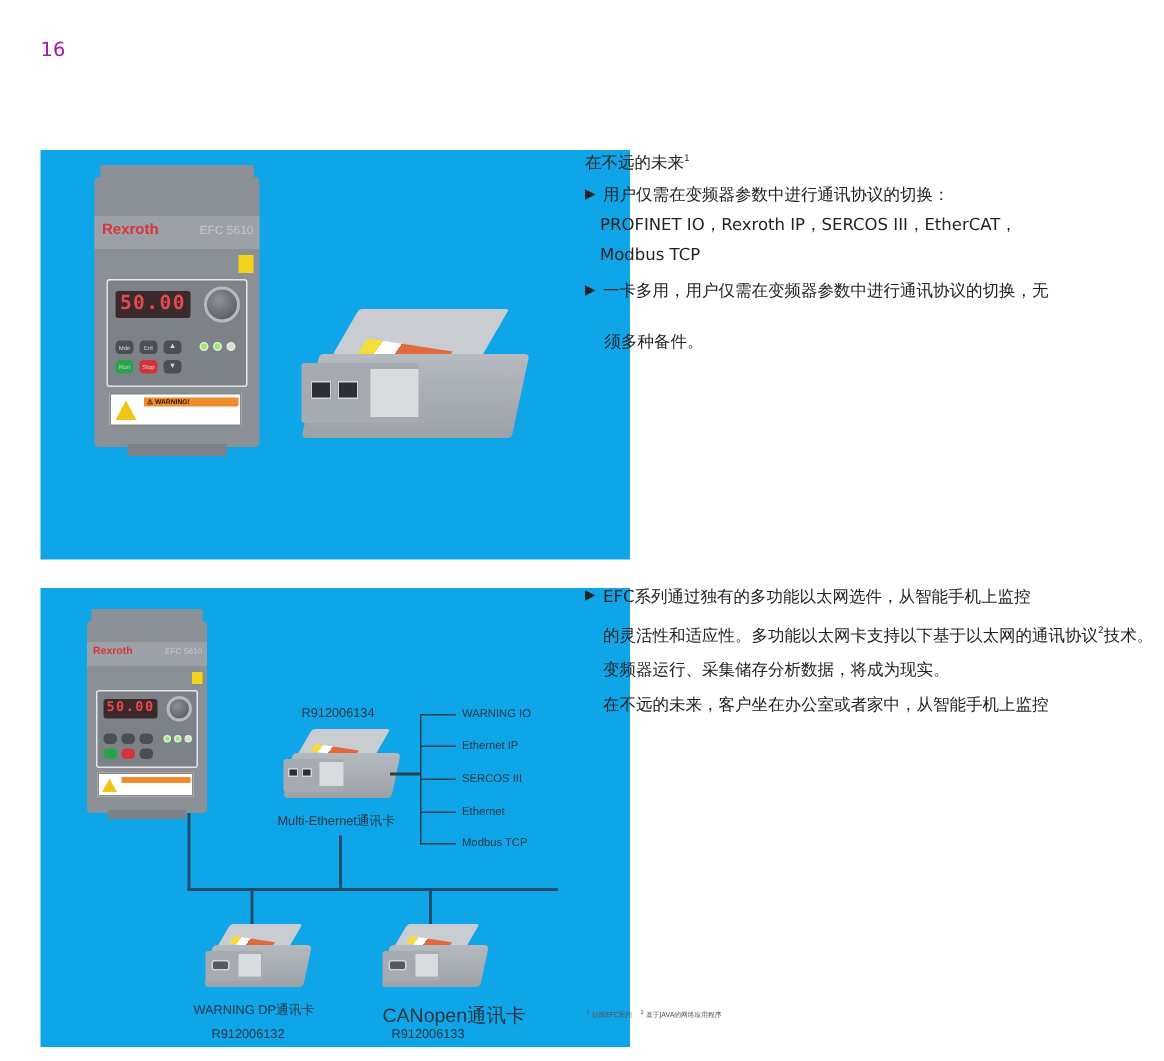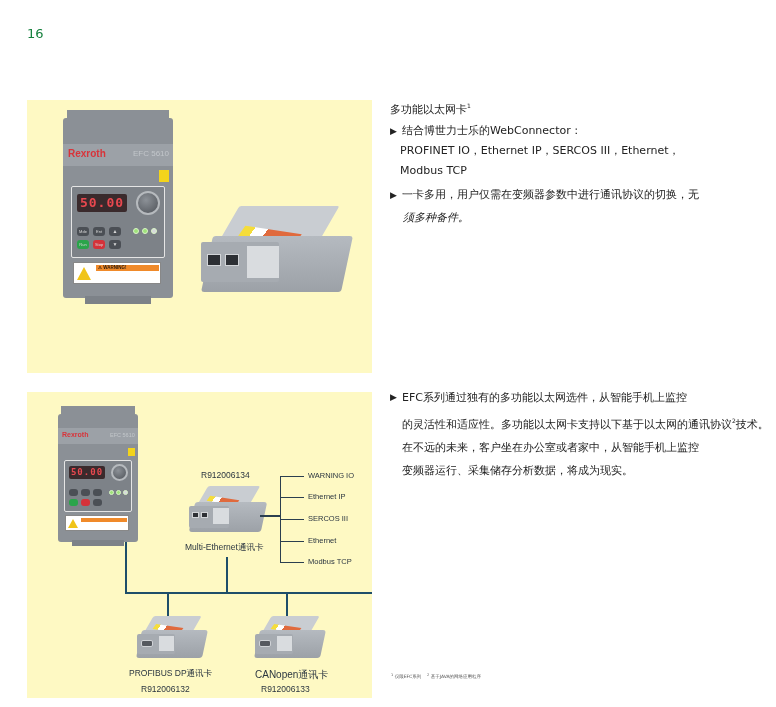--- a/index.html
+++ b/index.html
@@ -1,21 +1,21 @@
 <!DOCTYPE html>
 <html><head>
 <meta charset="utf-8">
 <style>
   * { box-sizing: border-box; margin: 0; padding: 0; }
   html, body { width: 776px; height: 707px; background: #ffffff; overflow: hidden; }
   body { position: relative; font-family: "DejaVu Sans", "Liberation Sans", sans-serif; color: #222; }
 
-  .page-number { position: absolute; left: 27px; top: 26px; font-size: 13px; color: #15803d; }
-
-  .panel { position: absolute; left: 27px; width: 345px; background: #fef9c3; overflow: hidden; }
+  .page-number { position: absolute; left: 27px; top: 26px; font-size: 13px; color: #a21caf; }
+
+  .panel { position: absolute; left: 27px; width: 393px; background: #0ea5e9; overflow: hidden; }
   .panel-1 { top: 100px; height: 273px; }
   .panel-2 { top: 392px; height: 306px; }
 
   
   .drive { position: absolute; background: #8b9096; border-radius: 3px; }
   .drive .ear { position: absolute; top: -8px; width: 100%; height: 10px; }
   .drive .ear::before, .drive .ear::after { content: ""; position: absolute; top: 0; width: 92%; left: 4%; height: 10px; background: #8b9096; }
   .drive .top-band { position: absolute; left: 0; right: 0; background: #9ca1a7; }
   .drive .brand { position: absolute; color: #d8343a; font-weight: bold; font-family: "Liberation Sans", sans-serif; }
   .drive .model { position: absolute; color: #c2c6ca; font-family: "Liberation Sans", sans-serif; }
@@ -162,58 +162,58 @@
   <div class="line" style="left:259px; top:200px; width:2px; height:28px;"></div>
 
   <div class="module" style="left:108px; top:222px; width:72px; height:50px;">
     <div class="top" style="left:14px; top:2px; width:48px; height:16px;"></div>
     <div class="label" style="left:18px; top:12px; width:30px; height:5px;"></div>
     <div class="body" style="left:4px; top:16px; width:66px; height:28px;"></div>
     <div class="front" style="left:2px; top:20px; width:38px; height:20px;"></div>
     <div class="sub-d" style="left:6px; top:26px; width:12px; height:7px;"></div>
     <div class="plate" style="left:24px; top:22px; width:15px; height:15px;"></div>
   </div>
-  <div class="diagram-text" style="left:102px; top:276px; font-size:8.5px;">PROFIBUS DP通讯卡</div>
+  <div class="diagram-text" style="left:102px; top:276px; font-size:8.5px;">WARNING DP通讯卡</div>
   <div class="diagram-text" style="left:114px; top:292px; font-size:8.5px;">R912006132</div>
 
   <div class="module" style="left:226px; top:222px; width:72px; height:50px;">
     <div class="top" style="left:14px; top:2px; width:48px; height:16px;"></div>
     <div class="label" style="left:18px; top:12px; width:30px; height:5px;"></div>
     <div class="body" style="left:4px; top:16px; width:66px; height:28px;"></div>
     <div class="front" style="left:2px; top:20px; width:38px; height:20px;"></div>
     <div class="sub-d" style="left:6px; top:26px; width:12px; height:7px;"></div>
     <div class="plate" style="left:24px; top:22px; width:15px; height:15px;"></div>
   </div>
-  <div class="diagram-text" style="left:228px; top:276px; font-size:10px;">CANopen通讯卡</div>
+  <div class="diagram-text" style="left:228px; top:276px; font-size:13px;">CANopen通讯卡</div>
   <div class="diagram-text" style="left:234px; top:292px; font-size:8.5px;">R912006133</div>
 </div>
 
 <div class="text-block" style="top:96px;">
-  <div class="title"><span>多功能以太网卡</span><sup>1</sup></div>
+  <div class="title"><span>在不远的未来</span><sup>1</sup></div>
   <div class="bullet" style="margin-top:1px;">
     <span class="tri">▶</span>
-    <div>结合博世力士乐的WebConnector：</div>
-  </div>
-  <div class="cont" style="padding-left:10px;">PROFINET IO，Ethernet IP，SERCOS III，Ethernet，</div>
+    <div>用户仅需在变频器参数中进行通讯协议的切换：</div>
+  </div>
+  <div class="cont" style="padding-left:10px;">PROFINET IO，Rexroth IP，SERCOS III，EtherCAT，</div>
   <div class="cont" style="padding-left:10px;">Modbus TCP</div>
   <div class="bullet" style="margin-top:4px;">
     <span class="tri">▶</span>
     <div>一卡多用，用户仅需在变频器参数中进行通讯协议的切换，无</div>
   </div>
-  <div class="cont" style="padding-left:13px; margin-top:3px;font-style:italic;">须多种备件。</div>
+  <div class="cont" style="padding-left:13px; margin-top:14px;">须多种备件。</div>
 </div>
 
 <div class="text-block" style="top:386px; line-height:23px;">
   <div class="bullet">
     <span class="tri">▶</span>
     <div>EFC系列通过独有的多功能以太网选件，从智能手机上监控</div>
   </div>
   <div class="cont"><span>的灵活性和适应性。多功能以太网卡支持以下基于以太网的通讯协议</span><sup>2</sup><span>技术。</span></div>
+  <div class="cont">变频器运行、采集储存分析数据，将成为现实。</div>
   <div class="cont">在不远的未来，客户坐在办公室或者家中，从智能手机上监控</div>
-  <div class="cont">变频器运行、采集储存分析数据，将成为现实。</div>
 </div>
 
 <div class="footnote">
   <sup style="font-size:3.5px; vertical-align:2px;">1</sup>
   <span>仅限EFC系列</span>
   &nbsp;&nbsp;
   <sup style="font-size:3.5px; vertical-align:2px;">2</sup>
   <span>基于JAVA的网络应用程序</span>
 </div>
 

